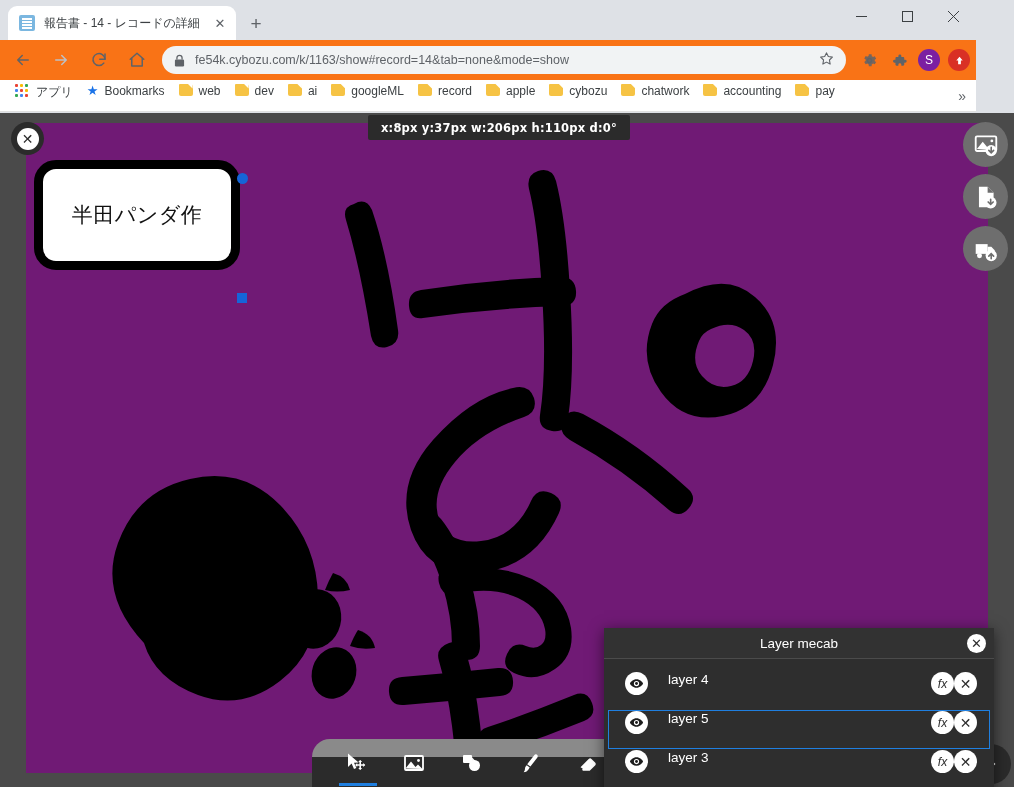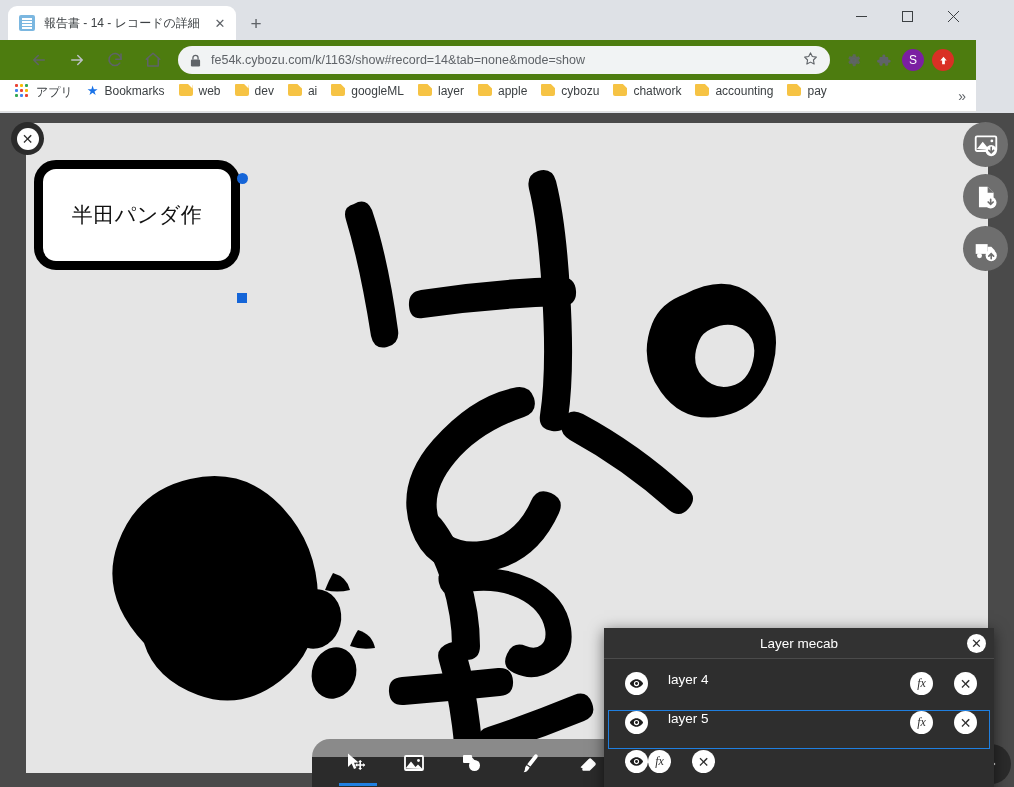--- a/index.html
+++ b/index.html
@@ -48,22 +48,22 @@
     font-weight: 300; line-height: 1;
   }
   .wincontrols {
     position: absolute; right: 0; top: 0; height: 32px; display: flex;
   }
   .wc { width: 46px; height: 32px; display: flex; align-items: center;
         justify-content: center; color: #3c4043; }
   .wc svg { display: block; }
 
   .toolbar {
-    height: 40px; background: #4d7c0f; display: flex; align-items: center;
-    padding: 0 20px;
+    height: 40px; background: #f97316; display: flex; align-items: center;
+    padding: 0 4px;
   }
   .navbtn {
     width: 28px; height: 28px; margin: 0 5px; border-radius: 50%;
     display: flex; align-items: center; justify-content: center;
     color: #5f6368;
   }
   .navbtn.disabled { color: #bdc1c6; }
   .omnibox {
     flex: 1; height: 28px; background: #f1f3f4; border-radius: 14px;
     display: flex; align-items: center; padding: 0 12px; margin: 0 6px;
@@ -119,21 +119,21 @@
     position: absolute; right: 10px; color: #5f6368; font-size: 14px;
   }
 
   
   #app {
     position: absolute; left: 0; top: 113px; width: 1014px; height: 674px;
     background: #4a4a4a; overflow: hidden;
   }
   .canvas {
     position: absolute; left: 26px; top: 10px;
-    width: 962px; height: 650px; background: #e5e5e5; padding-left: 20px;
+    width: 962px; height: 650px; background: #701a75; padding-left: 20px;
   }
 
   
   .exit-btn {
     position: absolute; left: 11px; top: 122px; width: 33px; height: 33px;
     border-radius: 50%; background: #2b2b2b;
     display: flex; align-items: center; justify-content: center; z-index: 30;
   }
   .exit-inner {
     width: 22px; height: 22px; border-radius: 50%; background: #fff;
@@ -212,22 +212,22 @@
     display: flex; align-items: center; justify-content: center;
     flex: 0 0 23px;
   }
   .lp-name {
     flex: 1; color: #fff; font-size: 13.5px; margin-left: 20px;
   }
   .fx {
     width: 23px; height: 23px; border-radius: 50%; background: #fff;
     color: #2e2e2e; font-size: 12px; font-style: italic;
     display: flex; align-items: center; justify-content: center;
-    flex: 0 0 23px; margin-right: 21px;
-    font-family: Liberation Serif, serif;
+    flex: 0 0 23px; 
+    font-family: Liberation Sans, sans-serif;
   }
   .del {
     width: 23px; height: 23px; border-radius: 50%; background: #fff;
     color: #2e2e2e; font-size: 14px; font-weight: bold;
     display: flex; align-items: center; justify-content: center;
     flex: 0 0 23px; line-height: 1;
   }
 
   
   .tool-wrap {
@@ -381,21 +381,21 @@
     <div class="bm">
       <span class="folder"></span>
       <span>ai</span>
     </div>
     <div class="bm">
       <span class="folder"></span>
       <span>googleML</span>
     </div>
     <div class="bm">
       <span class="folder"></span>
-      <span>layer</span>
+      <span>record</span>
     </div>
     <div class="bm">
       <span class="folder"></span>
       <span>apple</span>
     </div>
     <div class="bm">
       <span class="folder"></span>
       <span>cybozu</span>
     </div>
     <div class="bm">
@@ -587,26 +587,28 @@
           <span class="del">✕</span>
         </div>
 
         <div class="lp-row">
           <span class="eye">
             <svg width="15" height="15" viewBox="0 0 24 24" fill="#1c1c1c">
                 <path d="M12 5.2C6.5 5.2 2.6 9.3 1.5 12c1.1 2.7 5 6.8 10.5 6.8S21.4 14.7 22.5 12C21.4 9.3 17.5 5.2 12 5.2zm0 11a4.2 4.2 0 110-8.4 4.2 4.2 0 010 8.4z"></path>
                 <circle cx="12" cy="12" r="2.3"></circle>
               </svg>
           </span>
+          <span class="lp-name">layer 3</span>
           <span class="fx">fx</span>
           <span class="del">✕</span>
         </div>
 
       </div>
     </div>
   </div>
 
   <div class="exit-btn">
     <div class="exit-inner">✕</div>
   </div>
 
+  <div class="coord-tip">x:8px  y:37px  w:206px  h:110px  d:0°</div>
 
 </div>
 
 </body></html>

